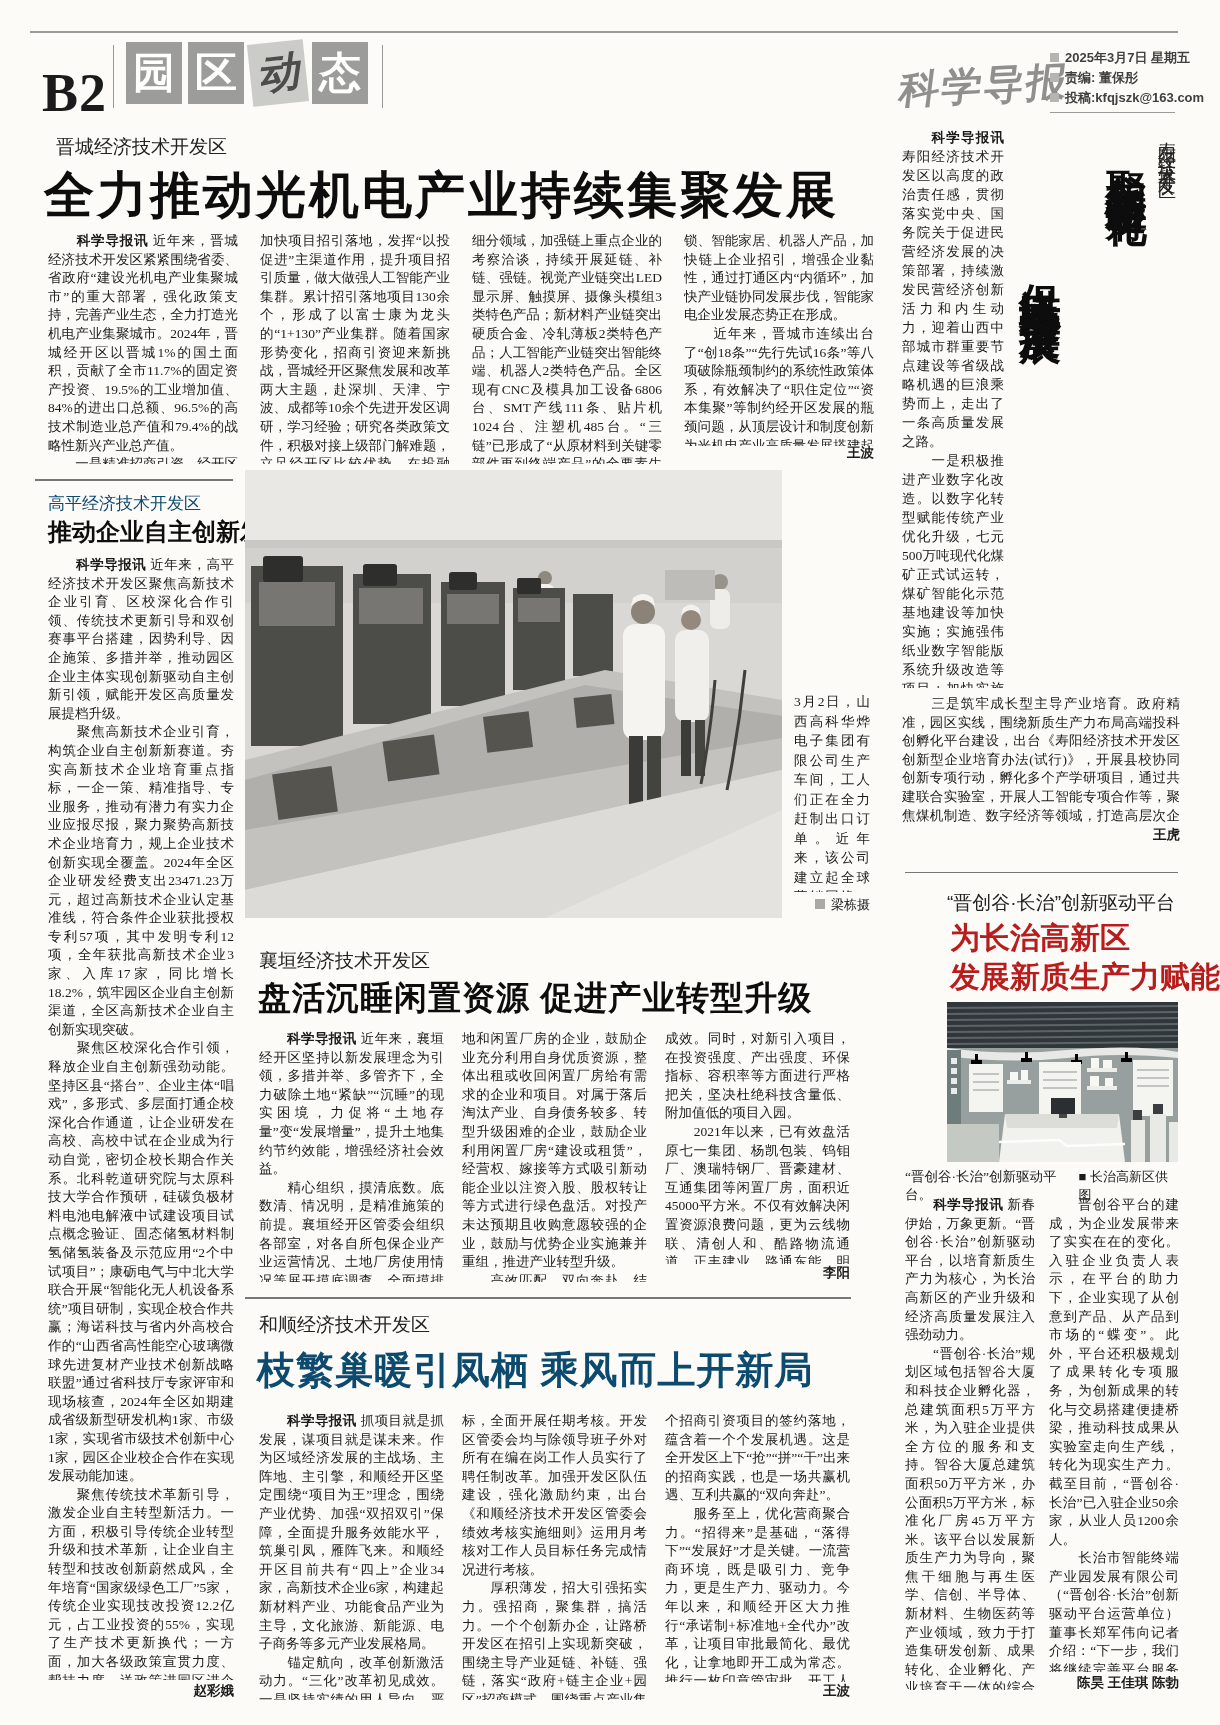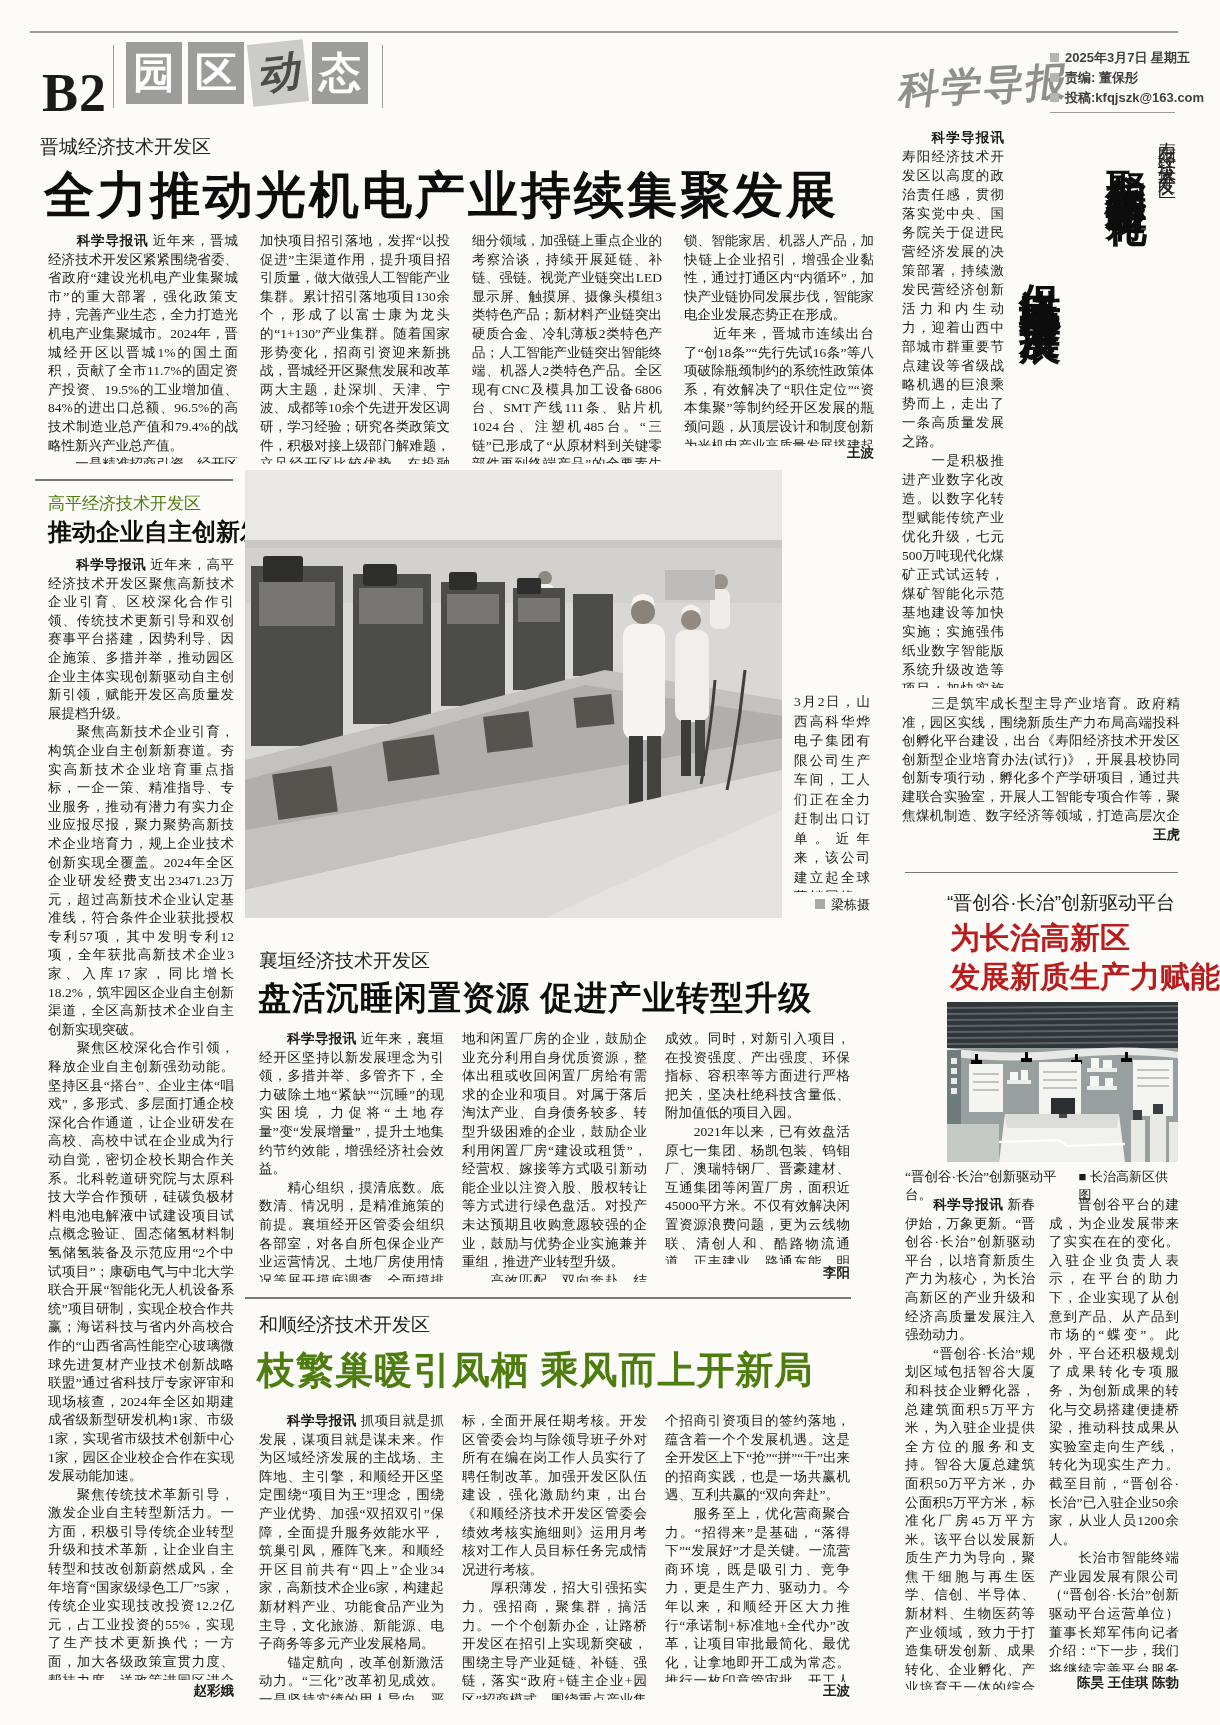--- a/index.html
+++ b/index.html
@@ -14,24 +14,24 @@
           font-family:"Liberation Sans",sans-serif;font-weight:bold;font-size:42px;color:#fff;}
   .secbox.dark{background:#9c9c9a;}
   .secbox.light{background:#cbcbc8;color:#4c4c4a;font-family:"DejaVu Serif",serif;
                 font-style:italic;transform:rotate(-6deg);}
   .masthead{font-family:"DejaVu Serif",serif;font-size:40px;color:#8f8f8d;
             transform:skewX(-10deg) rotate(-3deg);letter-spacing:2px;font-weight:bold;}
   .dateline{font-family:"Liberation Sans",sans-serif;font-size:13px;color:#404040;line-height:20px;font-weight:bold;}
   .sq{display:inline-block;width:9px;height:9px;background:#b4b4b1;margin-right:6px;}
   
   .kicker{font-family:"Liberation Sans",sans-serif;font-size:19px;color:#222;}
-  .kicker-sm{font-family:"Liberation Sans",sans-serif;font-size:17px;color:#4d7c0f;}
+  .kicker-sm{font-family:"Liberation Sans",sans-serif;font-size:17px;color:#0c4a6e;}
   .head-main{font-family:"Liberation Sans",sans-serif;font-weight:900;font-size:50px;letter-spacing:3px;color:#0d0d0d;white-space:nowrap;}
   .head-2{font-family:"Liberation Sans",sans-serif;font-weight:900;font-size:33px;letter-spacing:1px;color:#0d0d0d;white-space:nowrap;}
-  .head-serif{font-family:"Liberation Serif",serif;font-weight:900;font-size:38px;letter-spacing:1px;color:#4d7c0f;white-space:nowrap;}
+  .head-serif{font-family:"Liberation Serif",serif;font-weight:900;font-size:38px;letter-spacing:1px;color:#0c4a6e;white-space:nowrap;}
   .head-left{font-family:"Liberation Serif",serif;font-weight:900;font-size:24px;color:#0d0d0d;}
   .head-right2{font-family:"Liberation Sans",sans-serif;font-weight:900;font-size:30px;line-height:39px;color:#b91c1c;white-space:nowrap;}
   .vtext{writing-mode:vertical-rl;text-orientation:upright;}
   .vhead{font-family:"Liberation Sans",sans-serif;font-weight:900;font-size:42px;letter-spacing:6px;color:#0d0d0d;}
   .vkicker{font-family:"Liberation Sans",sans-serif;font-size:18px;letter-spacing:5px;color:#222;}
   .body-col{font-size:13.5px;line-height:18.6px;text-align:justify;overflow:hidden;}
   .body-col p{margin:0;}
   .body-col b{font-family:"Liberation Sans",sans-serif;font-weight:bold;}
   .byline{text-align:right;font-family:"Liberation Sans",sans-serif;font-weight:bold;font-size:13.5px;padding-right:4px;}
   .caption{font-size:13.5px;line-height:19.5px;text-align:justify;overflow:hidden;}
@@ -57,21 +57,21 @@
     <span class="secbox dark">态</span>
   </div>
   <div class="abs rule" style="left:382px;top:45px;width:1px;height:63px;"></div>
   <div class="abs masthead" style="left:900px;top:58px;">科学导报</div>
   <div class="abs dateline" style="left:1050px;top:48px;">
     <div><span class="sq"></span><span>2025年3月7日 星期五</span></div>
     <div><span class="sq"></span><span>责编: 董保彤</span></div>
     <div><span class="sq"></span><span>投稿:kfqjszk@163.com</span></div>
   </div>
 
-  <div class="abs kicker" style="left:40px;top:134px;">晋城经济技术开发区</div>
+  <div class="abs kicker" style="left:56px;top:134px;">晋城经济技术开发区</div>
   <div class="abs head-main" style="left:44px;top:162px;">全力推动光机电产业持续集聚发展</div>
   <div class="abs" style="left:48px;top:232px;">
     <div class="flexcols" style="gap:22px;">
       <div class="body-col" style="width:190px;height:232px;">
         <p><b>　　科学导报讯</b><span> 近年来，晋城经济技术开发区紧紧围绕省委、省政府“建设光机电产业集聚城市”的重大部署，强化政策支持，完善产业生态，全力打造光机电产业集聚城市。2024年，晋城经开区以晋城1%的国土面积，贡献了全市11.7%的固定资产投资、19.5%的工业增加值、84%的进出口总额、96.5%的高技术制造业总产值和79.4%的战略性新兴产业总产值。</span></p>
         <div>
             <p>　　一是精准招商引资。经开区牢固树立“精准化”招商理念，通过确定“四图五单”产业链发展新坐标深耕“视觉系统、新材料、人工智能”3条特色产业链，瞄准珠三角、长三角，开展驻点招商、成本招商、场景招商、产业链招商、以企招商模式，持续</p>
           </div>
       </div>
       <div class="body-col" style="width:190px;height:232px;">

